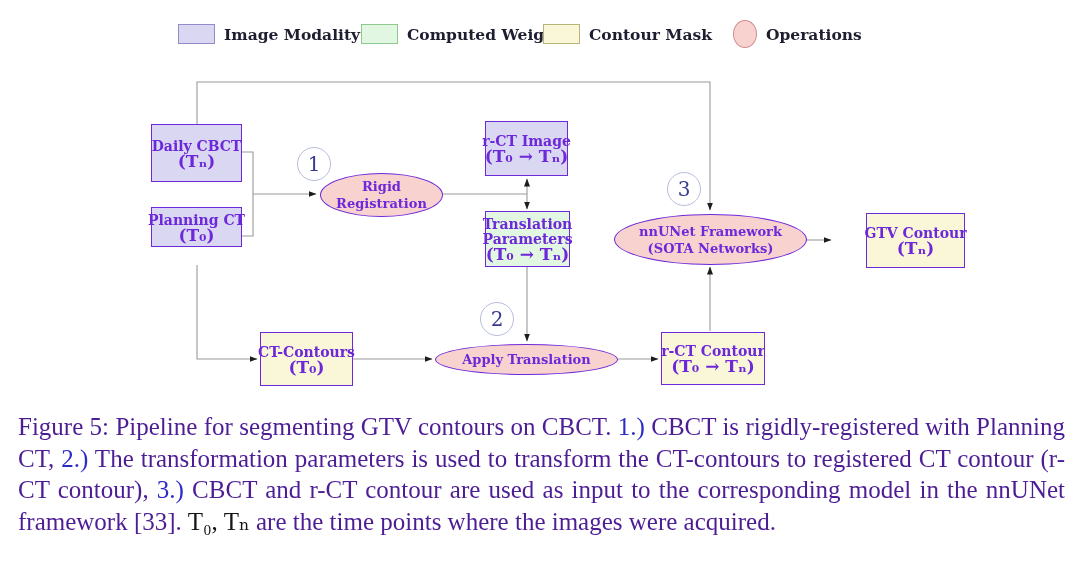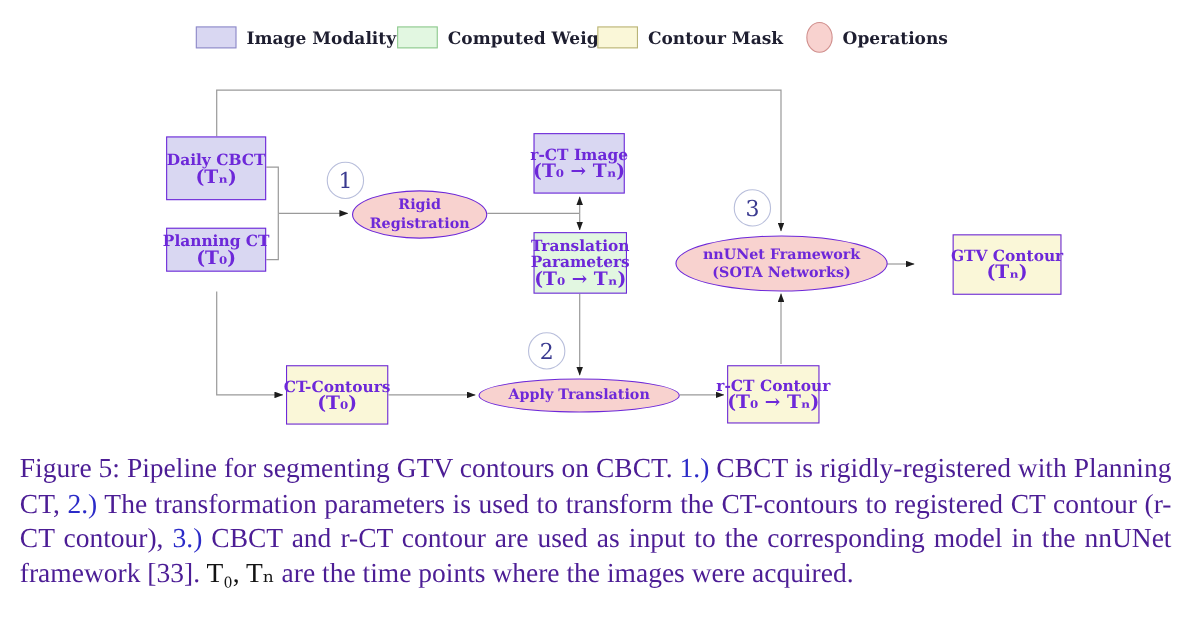--- a/index.html
+++ b/index.html
@@ -109,21 +109,21 @@
     <div class="node-title">Translation</div>
     <div class="node-title">Parameters</div>
     <div class="node-time">(T₀ → Tₙ)</div>
   </div>
 
   <div class="node fill-mask" style="left:260px; top:332px; width:93px; height:54px;">
     <div class="node-title">CT-Contours</div>
     <div class="node-time">(T₀)</div>
   </div>
 
-  <div class="node fill-mask" style="left:661px; top:332px; width:84px; height:53px;">
+  <div class="node fill-mask" style="left:661px; top:332px; width:104px; height:53px;">
     <div class="node-title">r-CT Contour</div>
     <div class="node-time">(T₀ → Tₙ)</div>
   </div>
 
   <div class="node fill-mask" style="left:834px; top:213px; width:99px; height:55px;margin-left:32px;">
     <div class="node-title">GTV Contour</div>
     <div class="node-time">(Tₙ)</div>
   </div>
 
   <div class="node ellipse fill-op" style="left:320px; top:173px; width:123px; height:44px;">

